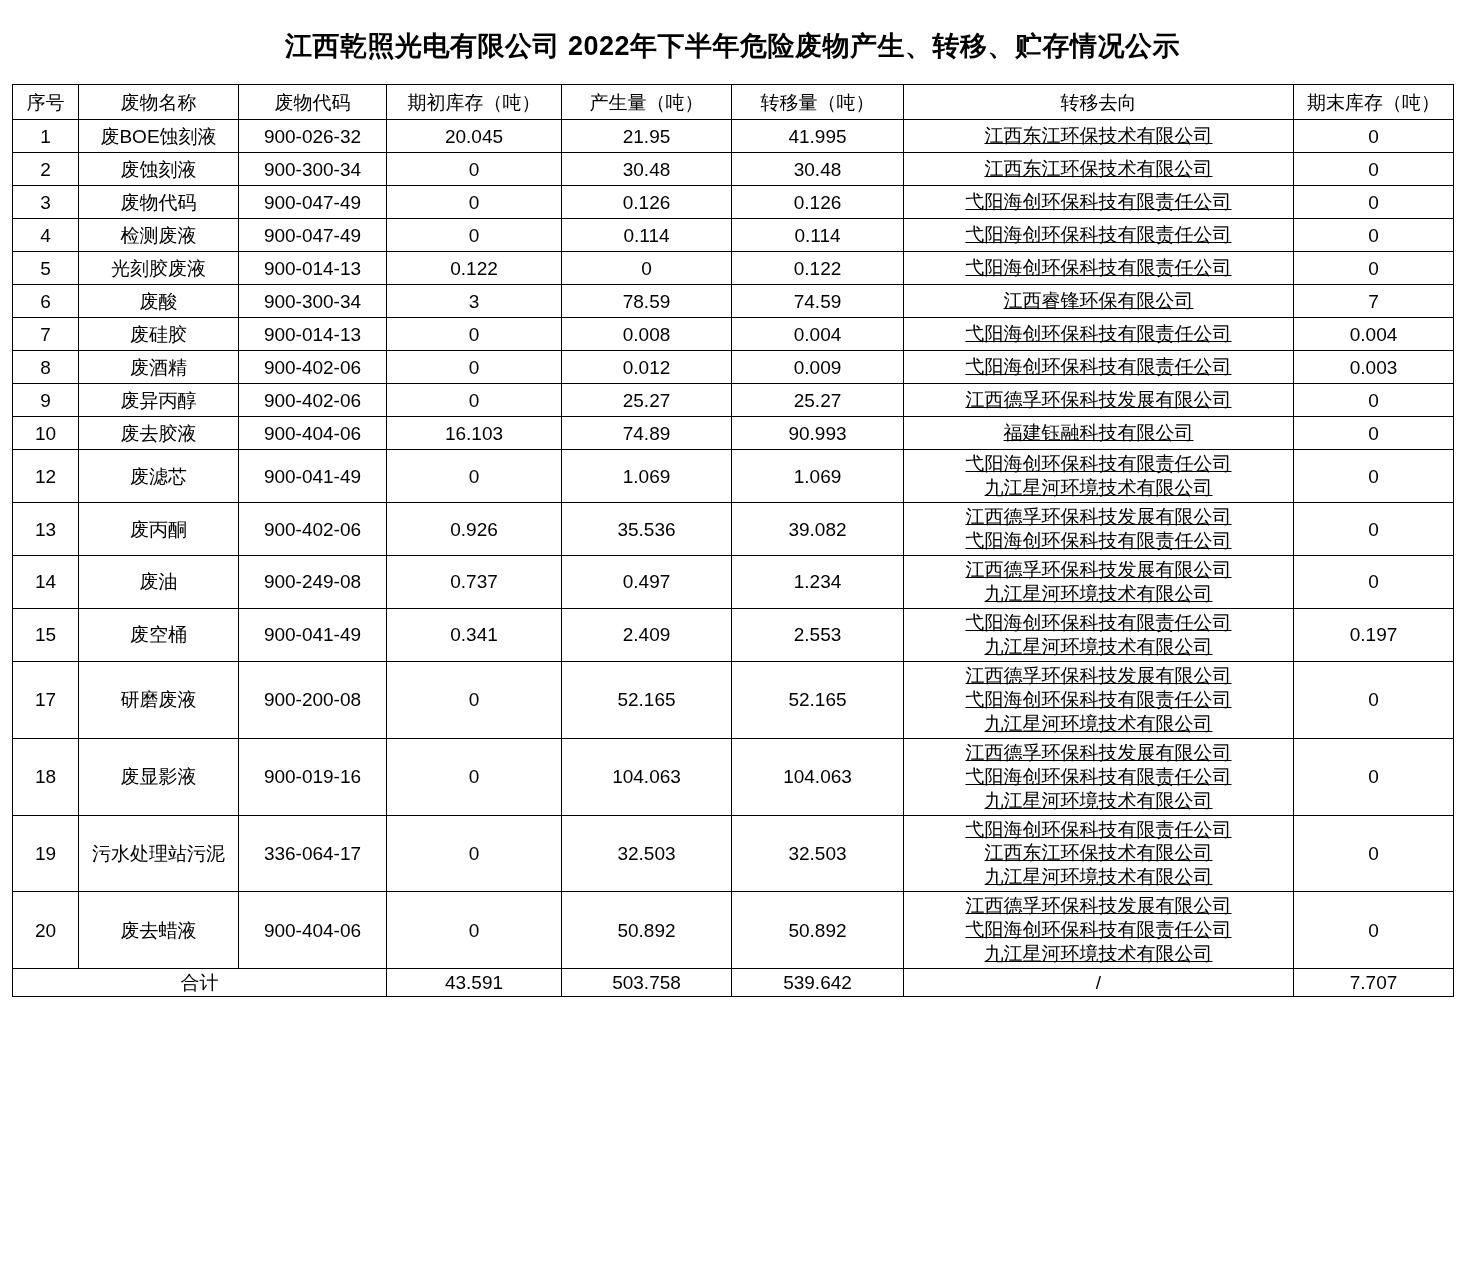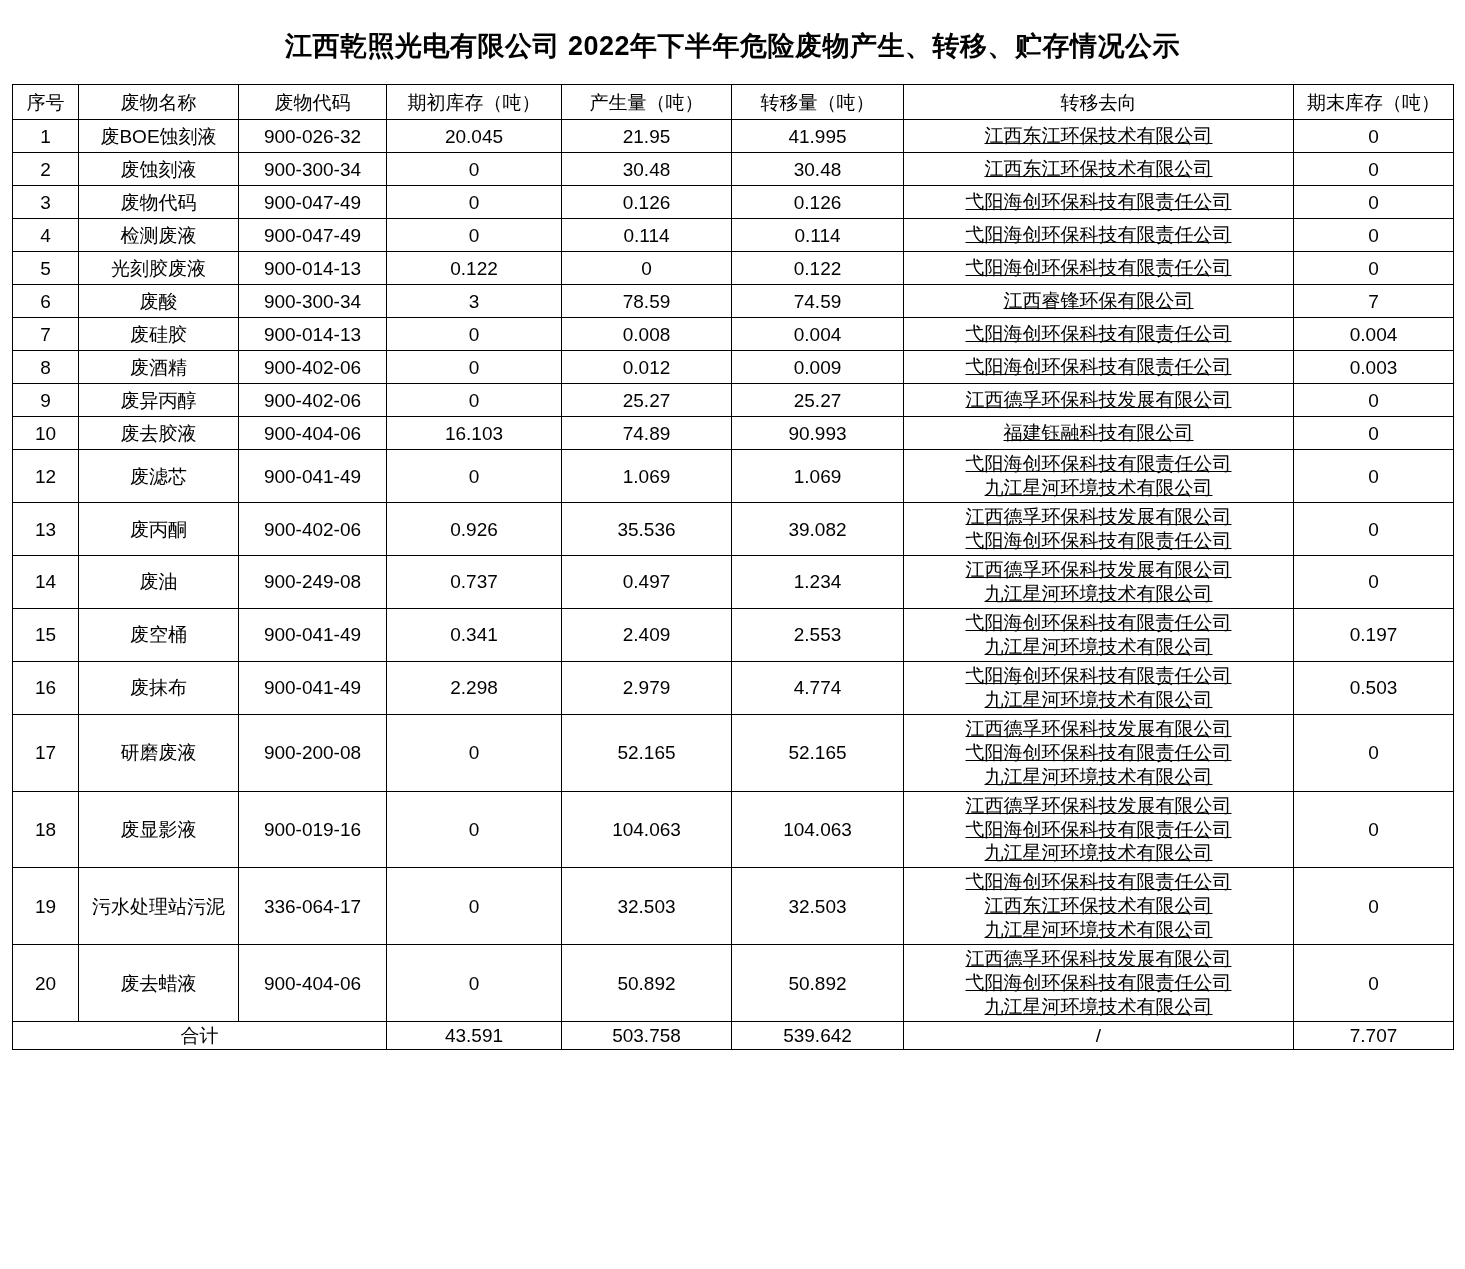--- a/index.html
+++ b/index.html
@@ -297,35 +297,20 @@
           <td>2.553</td>
           <td>
             <span class="dest-lines">
               <span>弋阳海创环保科技有限责任公司</span>
               <span>九江星河环境技术有限公司</span>
             </span>
           </td>
           <td>0.197</td>
         </tr>
         <tr>
-          <td>16</td>
-          <td>废抹布</td>
-          <td>900-041-49</td>
-          <td>2.298</td>
-          <td>2.979</td>
-          <td>4.774</td>
-          <td>
-            <span class="dest-lines">
-              <span>弋阳海创环保科技有限责任公司</span>
-              <span>九江星河环境技术有限公司</span>
-            </span>
-          </td>
-          <td>0.503</td>
-        </tr>
-        <tr>
           <td>17</td>
           <td>研磨废液</td>
           <td>900-200-08</td>
           <td>0</td>
           <td>52.165</td>
           <td>52.165</td>
           <td>
             <span class="dest-lines">
               <span>江西德孚环保科技发展有限公司</span>
               <span>弋阳海创环保科技有限责任公司</span>

